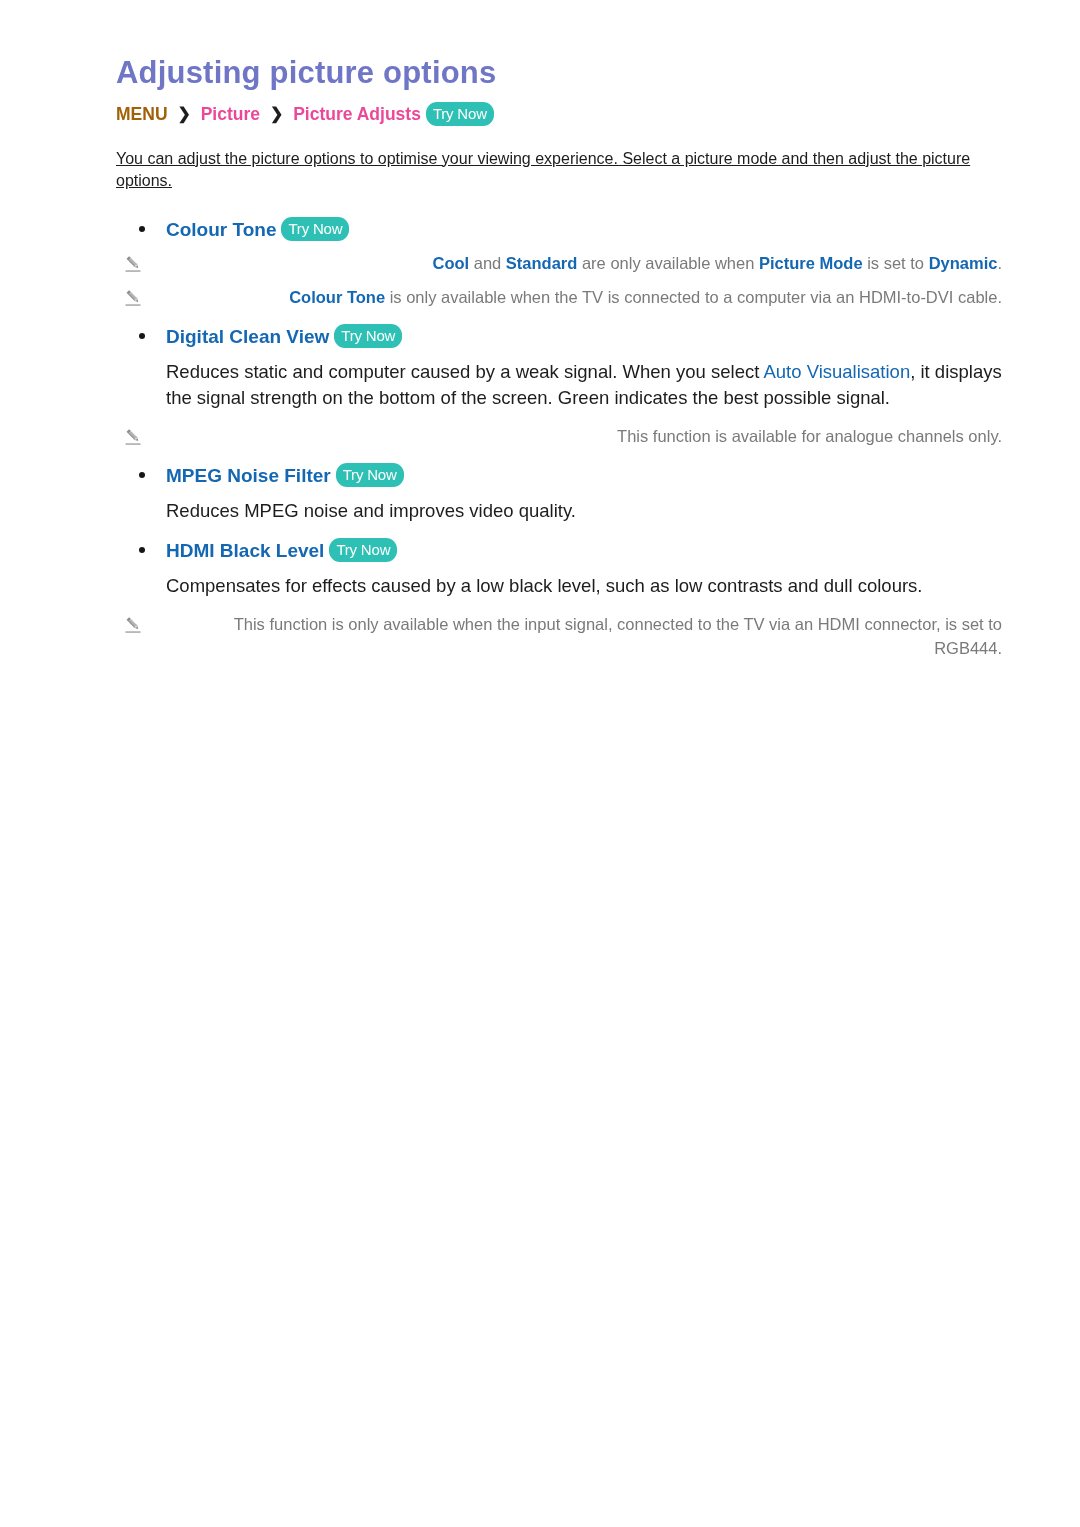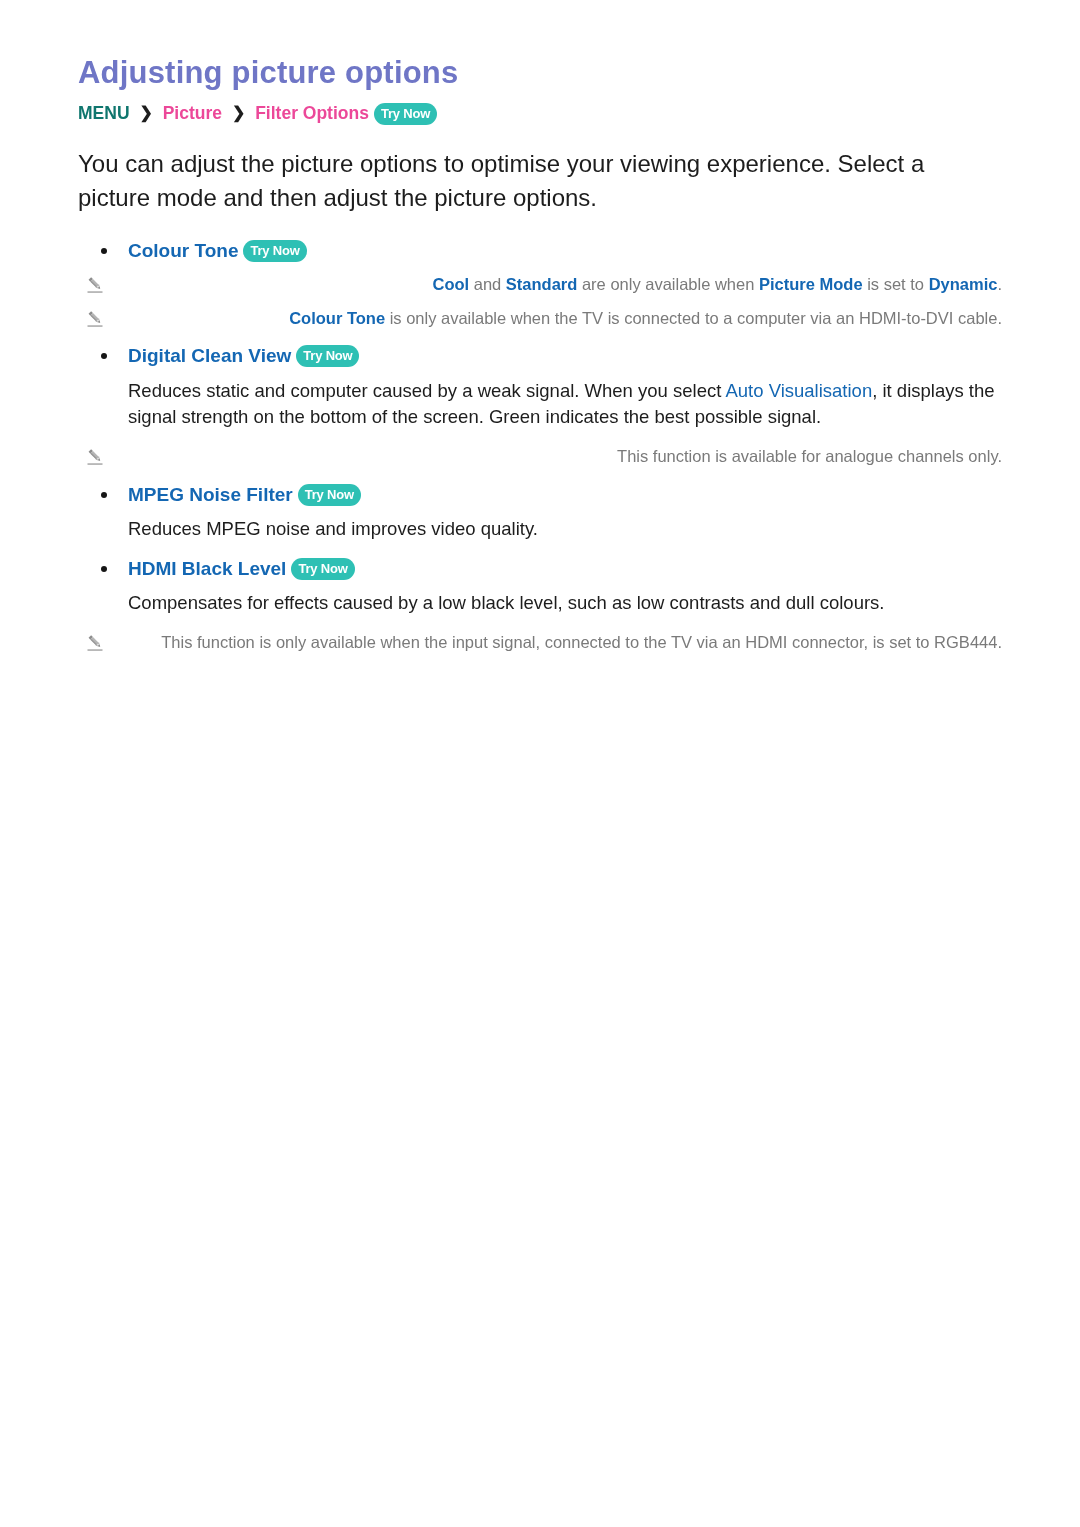--- a/index.html
+++ b/index.html
@@ -12,76 +12,77 @@
     height: 1527px;
     font-family: "Liberation Sans", sans-serif;
     color: #1a1a1a;
     -webkit-font-smoothing: antialiased;
   }
   .page {
     position: relative;
     width: 1080px;
     height: 1527px;
     box-sizing: border-box;
-    padding: 56px 78px 0 78px;
+    padding: 56px 78px 0 116px;
   }
 
   
   .page-title {
     font-size: 31px;
     font-weight: bold;
     color: #6f76c6;
     letter-spacing: 0.2px;
     margin: 0 0 11px 0;
     line-height: 1.12;
   }
 
   
   .breadcrumb {
     font-size: 17.5px;
     font-weight: bold;
     margin: 0 0 22px 0;
     line-height: 1.3;
     white-space: nowrap;
   }
-  .bc-menu { color: #0f766e; }
+  .bc-menu { color: #a16207; }
   .bc-sep {
     color: #1d1d1d;
     font-size: 16px;
     font-weight: bold;
     padding: 0 5px;
     position: relative;
     top: -1px;
   }
   .bc-item { color: #ec4899; margin-top: 12px; }
 
   
   .trynow {
     display: inline-block;
     background: #2ec0b4;
     color: #ffffff;
-    font-size: 13px;
-    font-weight: bold;
+    font-size: 15px;
+    font-weight: normal;
     line-height: 1;
     padding: 4px 7px 5px 7px;
     border-radius: 11px;
     margin-left: 5px;
     vertical-align: 2px;
     letter-spacing: -0.2px;
     text-align: right;
   }
   .breadcrumb .trynow { vertical-align: 1px; }
 
   
   .intro {
-    font-size: 24px;
+    font-size: 16px;
     color: #1d1d1d;
     line-height: 1.42;
     margin: 0 0 24px 0;
     max-width: 905px;
+    text-decoration: underline;
   }
 
   
   .bullet-head {
     position: relative;
     font-size: 19px;
     font-weight: bold;
     color: #1467b3;
     margin: 0 0 10px 0;
     padding-left: 50px;
@@ -140,21 +141,21 @@
 
 <div class="page">
 
   <h1 class="page-title">Adjusting picture options</h1>
 
   <div class="breadcrumb">
     <span class="bc-menu">MENU</span>
     <span class="bc-sep">❯</span>
     <span class="bc-item">Picture</span>
     <span class="bc-sep">❯</span>
-    <span class="bc-item">Filter Options</span><span class="trynow">Try Now</span>
+    <span class="bc-item">Picture Adjusts</span><span class="trynow">Try Now</span>
   </div>
 
   <p class="intro">You can adjust the picture options to optimise your viewing experience. Select a picture mode and then adjust the picture options.</p>
 
   <div class="bullet-head">
     <span class="dot"></span><span>Colour Tone</span><span class="trynow">Try Now</span>
   </div>
 
   <div class="note">
     <span class="pencil-icon">

